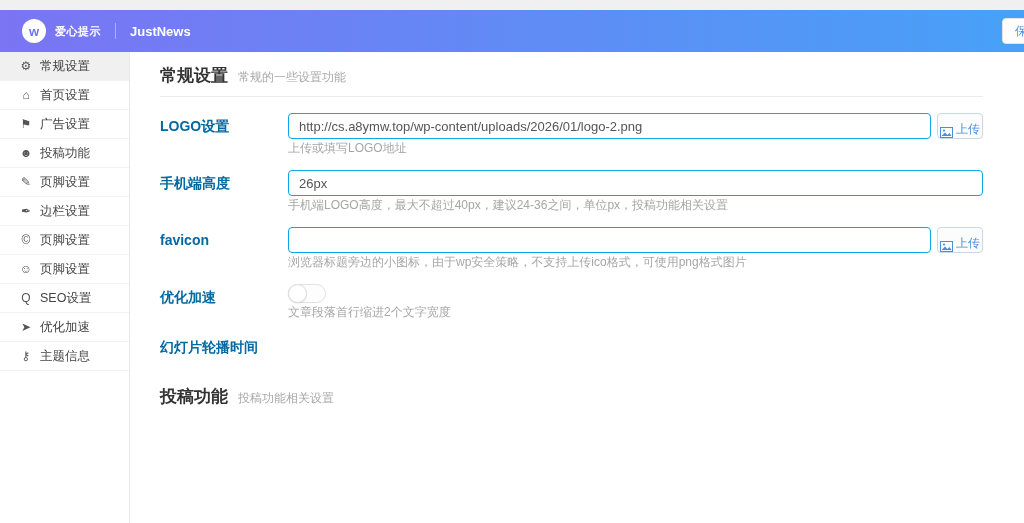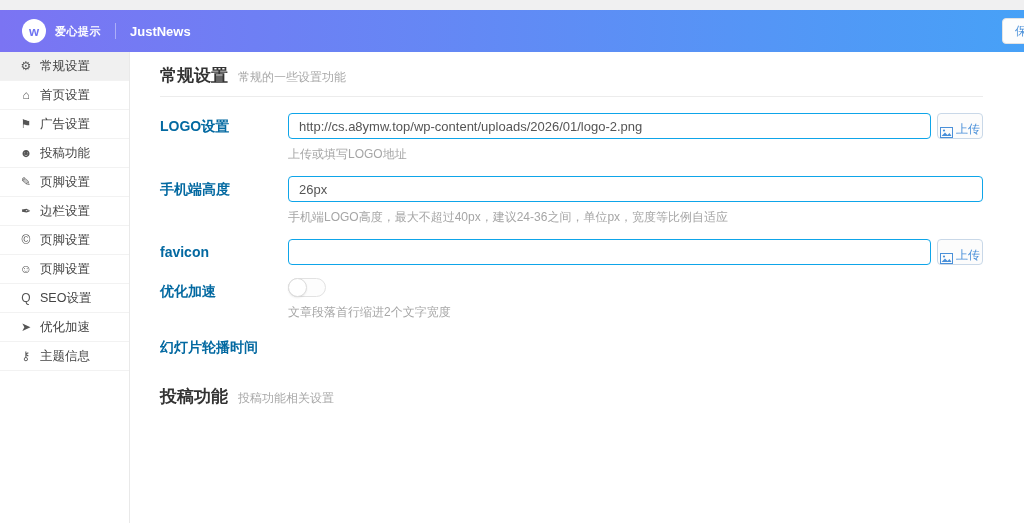--- a/index.html
+++ b/index.html
@@ -45,21 +45,21 @@
                padding-top:5px; }
   .row-controls { flex:1; min-width:0; }
   .ctrl-line { display:flex; align-items:stretch; }
   .text-input { flex:1; height:26px; border:1px solid #0ea5e9; border-radius:4px; padding:0 10px;
                 font-size:13px; color:#555; font-family:inherit; background:#fff; outline:none; }
   .upload-btn { margin-left:6px; width:46px; height:26px; flex-shrink:0; background:#fcfcfc;
                 border:1px solid #c9d8e8; border-radius:4px; color:#4a90d9; font-size:12px;
                 font-family:inherit; display:flex; align-items:flex-end; justify-content:center;
                 gap:3px; cursor:pointer; }
   .upload-btn svg { flex-shrink:0; }
-  .help { font-size:12px; color:#a6a6a6; margin-top:7px; }
+  .help { font-size:12px; color:#a6a6a6; margin-top:1px; }
 
   
   .toggle { position:relative; width:38px; height:19px; border-radius:10px; cursor:pointer; }
   .toggle.off { background:#fdfdfd; border:1px solid #e2e2e2; }
   .toggle.off .knob { position:absolute; left:-1px; top:-1px; width:19px; height:19px;
                       border-radius:50%; background:#fff; border:1px solid #dcdcdc;
                       box-shadow:0 1px 2px rgba(0,0,0,.08); }
 </style>
 </head>
 <body>
@@ -151,38 +151,39 @@
         </div>
       </div>
 
 
       <div class="form-row">
         <div class="row-label">手机端高度</div>
         <div class="row-controls">
           <div class="ctrl-line">
             <input class="text-input" type="text" value="26px" style="">
           </div>
-          <div class="help">手机端LOGO高度，最大不超过40px，建议24-36之间，单位px，宽度等比例自适应</div>
+          <div class="help">手机端LOGO高度，最大不超过40px，建议24-36之间，单位px，投稿功能相关设置</div>
         </div>
       </div>
 
       <div class="form-row">
         <div class="row-label">favicon</div>
         <div class="row-controls">
           <div class="ctrl-line">
             <input class="text-input" type="text" value="" style="">
             <button class="upload-btn">
               <svg width="13" height="11" viewBox="0 0 13 11">
                 <rect x="0.5" y="0.5" width="12" height="10" fill="none" stroke="#4a90d9"></rect>
                 <circle cx="4" cy="3.5" r="1.1" fill="#4a90d9"></circle>
                 <path d="M1.5 9 L5 5.5 L7.5 8 L9.5 6 L11.5 9 Z" fill="#4a90d9"></path>
               </svg>
               <span>上传</span>
             </button>
           </div>
+          <div class="help">浏览器标题旁边的小图标，由于wp安全策略，不支持上传ico格式，可使用png格式图片</div>
         </div>
       </div>
 
       <div class="form-row">
         <div class="row-label">优化加速</div>
         <div class="row-controls">
           <div class="toggle off">
               <div class="knob"></div>
             </div>
           <div class="help">文章段落首行缩进2个文字宽度</div>

